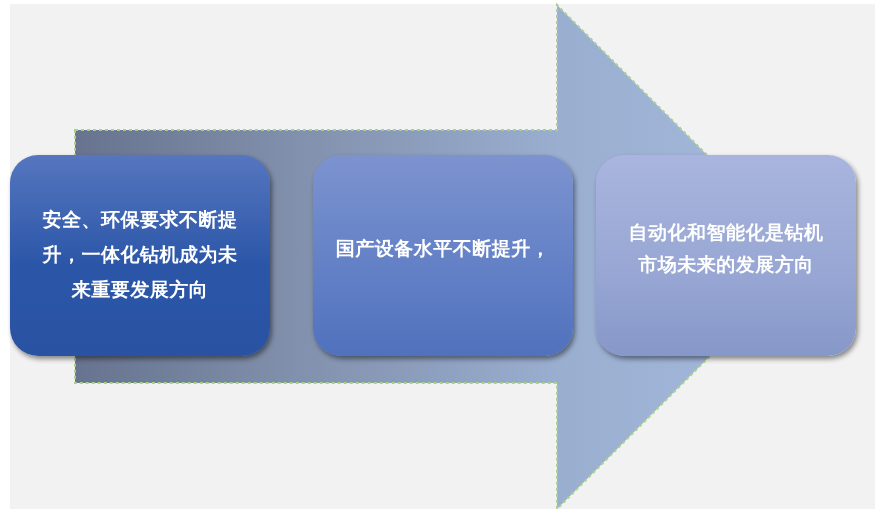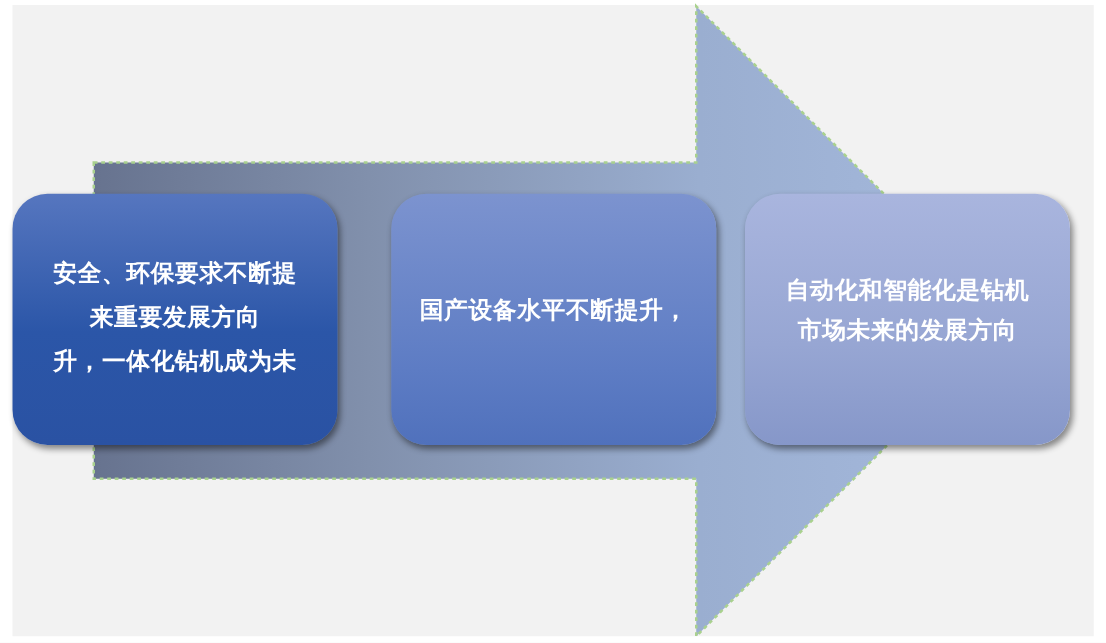--- a/index.html
+++ b/index.html
@@ -32,22 +32,22 @@
       <stop offset="0.66" stop-color="#9aaed0"></stop>
       <stop offset="1" stop-color="#a6bade"></stop>
     </linearGradient>
   </defs>
   <polygon points="75,130 557,130 557,5 809,257 557,509 557,383 75,383" fill="url(#ag)" stroke="#a9d18e" stroke-width="2" stroke-dasharray="3,3"></polygon>
 </svg>
 
 <div class="box box1">
   <div class="txt">
     <div>安全、环保要求不断提</div>
+    <div>升，一体化钻机成为未</div>
     <div>来重要发展方向</div>
-    <div>升，一体化钻机成为未</div>
   </div>
 </div>
 
 <div class="box box2">
   <div class="txt">
     <div>国产设备水平不断提升，</div>
   </div>
 </div>
 
 <div class="box box3">

